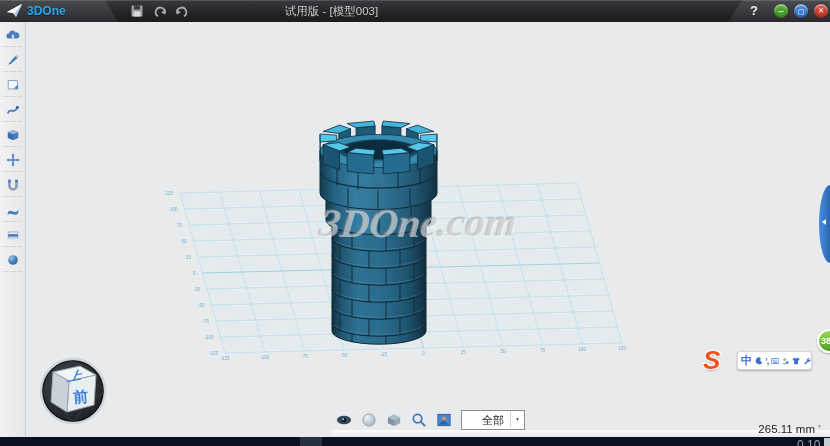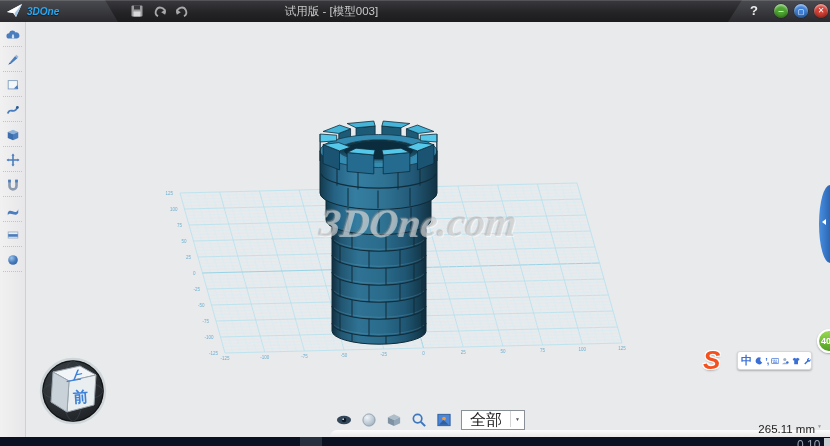--- a/index.html
+++ b/index.html
@@ -3,38 +3,38 @@
 <meta charset="utf-8">
 <style>
   html,body{margin:0;padding:0}
   #app{position:relative;width:830px;height:446px;background:#e9eaec;font-family:"Liberation Sans",sans-serif;overflow:hidden}
   #titlebar{position:absolute;top:0;left:0;width:830px;height:22px;background:linear-gradient(#3a3a3e,#232326 60%,#1c1c1f);z-index:40}
   #titlebar:after{content:"";position:absolute;left:0;top:0;width:100%;height:1px;background:rgba(255,255,255,.14)}
   .tb-panel{position:absolute;top:0;height:22px;background:linear-gradient(#4a4b50,#2a2a2e)}
   #tb-left{left:0;width:118px;clip-path:polygon(0 0,105px 0,118px 100%,0 100%)}
   #tb-right{left:728px;width:102px;clip-path:polygon(14px 0,100% 0,100% 100%,0 100%)}
   #logo{position:absolute;left:6px;top:1px;height:20px;display:flex;align-items:center;gap:3px;z-index:41}
-  #logo .brand{font-style:italic;font-weight:bold;font-size:10px;color:#2aa7f0;text-shadow:0 1px 1px rgba(0,0,0,.6)}
+  #logo .brand{font-weight:bold;font-size:12px;color:#2aa7f0;text-shadow:0 1px 1px rgba(0,0,0,.6)}
   .tb-icon{position:absolute;top:4px;width:14px;height:14px;z-index:41}
   #title-text{position:absolute;top:4px;left:0;width:663px;text-align:center;font-size:11.5px;color:#c9c9c9;z-index:40}
   #help-q{position:absolute;left:750px;top:3px;color:#ececec;font-size:13px;font-weight:bold;z-index:41}
   .winbtn{position:absolute;top:4px;width:14px;height:14px;border-radius:50%;z-index:41;box-shadow:inset 0 2px 2px rgba(255,255,255,.5), inset 0 -2px 3px rgba(0,0,0,.35), 0 0 0 0.5px rgba(0,0,0,.4);display:flex;align-items:center;justify-content:center;color:#fff;line-height:1}
   #btn-min{left:774px;background:#4da531;font-size:9px}
   #btn-max{left:794px;background:#3d7fd6;font-size:7px}
   #btn-close{left:814px;background:#d23f34;font-size:8px}
   #sidebar{position:absolute;left:0;top:22px;width:25px;height:415px;background:linear-gradient(90deg,#f1f1f2,#e7e7e9);border-right:1px solid #c9d2d6;z-index:30}
   .sb-item{position:relative;width:25px;height:25px;display:flex;align-items:center;justify-content:center}
   .sb-item:after{content:"";position:absolute;left:3px;right:3px;bottom:0;border-bottom:1px dotted #c3c3c6}
   #scene{position:absolute;left:0;top:0;z-index:5}
   #watermark{position:absolute;left:320px;top:199px;z-index:10;font-family:"Liberation Serif",serif;font-style:italic;font-weight:bold;font-size:40px;color:rgba(180,180,180,.38);text-shadow:1px 1px 0 rgba(255,255,255,.5),-1px -1px 0 rgba(120,120,120,.22);transform:skewX(-6deg);pointer-events:none}
   #navball{position:absolute;left:38px;top:356px;z-index:20}
   #displaybar{position:absolute;left:336px;top:410px;z-index:20;display:flex;align-items:center;gap:9px}
   .db-icon{width:16px;height:16px}
   #filter-select{width:62px;height:18px;background:#fff;border:1px solid #8a9097;display:flex;align-items:center;position:relative}
-  #filter-select .val{font-size:16px;color:#222;padding-left:8px}
+  #filter-select .val{font-size:11px;color:#222;padding-left:20px}
   #filter-select .dd{position:absolute;right:0;top:0;width:13px;height:16px;border-left:1px solid #d5d5d5;display:flex;align-items:center;justify-content:center;font-size:5px;color:#555}
   #bottom-strip{position:absolute;left:330px;top:430px;width:500px;height:7px;background:linear-gradient(#fdfdfd,#e9e9e9);border-radius:8px 0 0 0;z-index:15}
   #right-tab{position:absolute;left:819px;top:185px;width:11px;height:78px;background:linear-gradient(90deg,#4a8fe0,#2a66b4);border-radius:11px 0 0 11px / 39px 0 0 39px;z-index:20}
   #right-tab .arr{position:absolute;left:3px;top:34px;width:0;height:0;border-top:3.5px solid transparent;border-bottom:3.5px solid transparent;border-right:4.5px solid #fff}
   #measure{position:absolute;right:8px;top:423px;z-index:21;font-size:11.5px;color:#1c1c1c;display:flex;align-items:flex-start;gap:2px}
   #measure .mini{color:#9a9a9a;font-size:5px}
   #imebar{position:absolute;left:700px;top:344px;z-index:22;height:32px;width:120px}
   #ime-box{position:absolute;left:37px;top:7px;width:70px;height:17px;background:#fff;border:1px solid #d7d7d7;border-radius:3px;box-shadow:0 1px 2px rgba(0,0,0,.25);display:flex;align-items:center;gap:2.5px;padding-left:3px}
   #ime-s{position:absolute;left:3px;top:4px;font-size:26px;font-weight:900;color:#f4511e;text-shadow:-1px -1px 0 #fff,1px -1px 0 #fff,-1px 1px 0 #fff,1px 1px 0 #fff,0 2px 2px rgba(0,0,0,.25);font-style:italic;line-height:24px}
   #ime-mode{font-size:11px;font-weight:bold;color:#3a6fd8}
@@ -476,21 +476,21 @@
         <path d="M4 1.5 L1 3.5 L2.5 6 L3.5 5.5 L3.5 11.5 L9.5 11.5 L9.5 5.5 L10.5 6 L12 3.5 L9 1.5 Q6.5 3.5 4 1.5" fill="#3a6fd8"></path>
       </svg>
       <svg class="ime-svg" viewBox="0 0 13 13">
         <path d="M10.5 2 A3.2 3.2 0 0 0 6.4 6.1 L2 10.5 L3.5 12 L8 7.6 A3.2 3.2 0 0 0 12 3.5 L10 5.5 L8.5 4 Z" fill="#3a6fd8"></path>
       </svg>
     </div>
     <span id="ime-s">S</span>
   </div>
 
   <div id="badge">
-      <span>40</span>
+      <span>38</span>
     </div>
 
   <div id="bottombar">
     <div id="bb-seg"></div>
     <span id="bb-val">0.10</span>
     <div id="bb-corner"></div>
   </div>
 
 </div>
 

